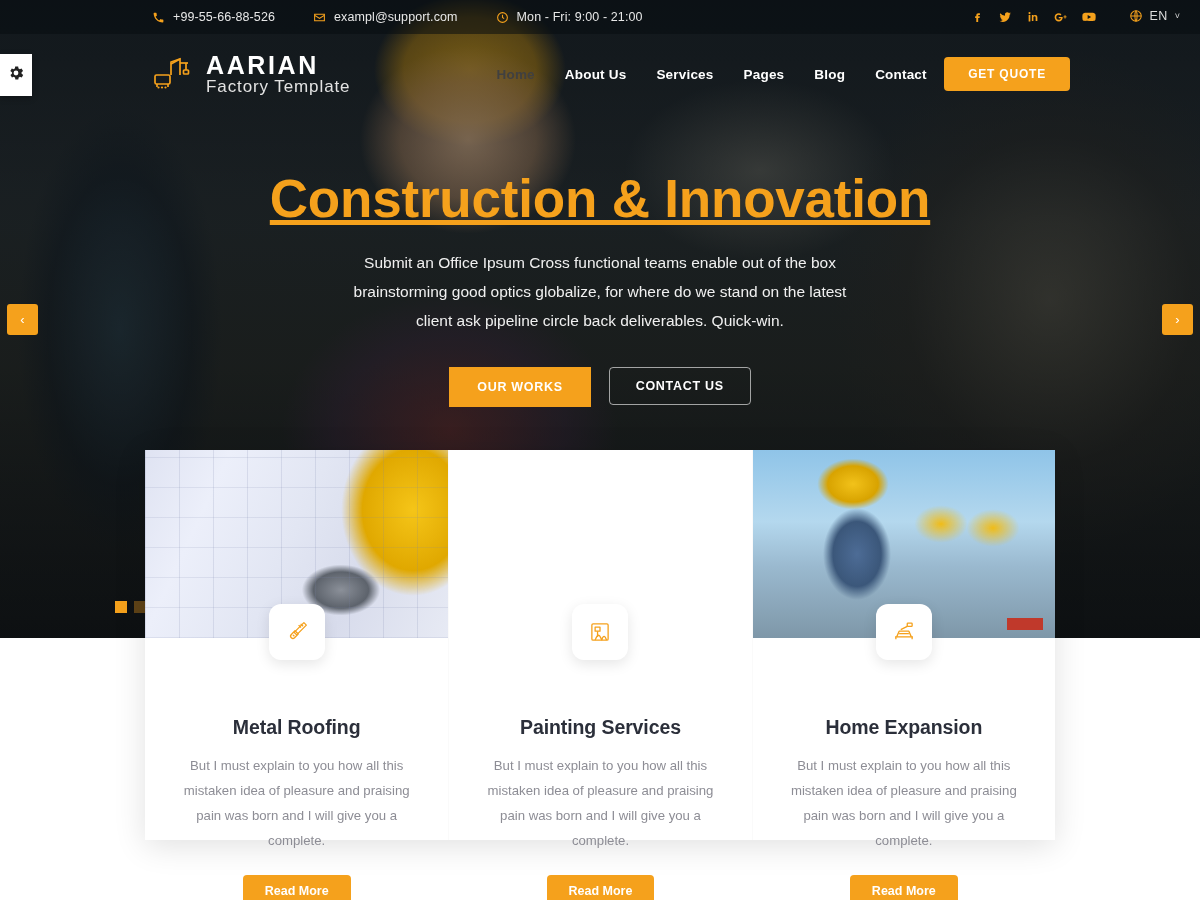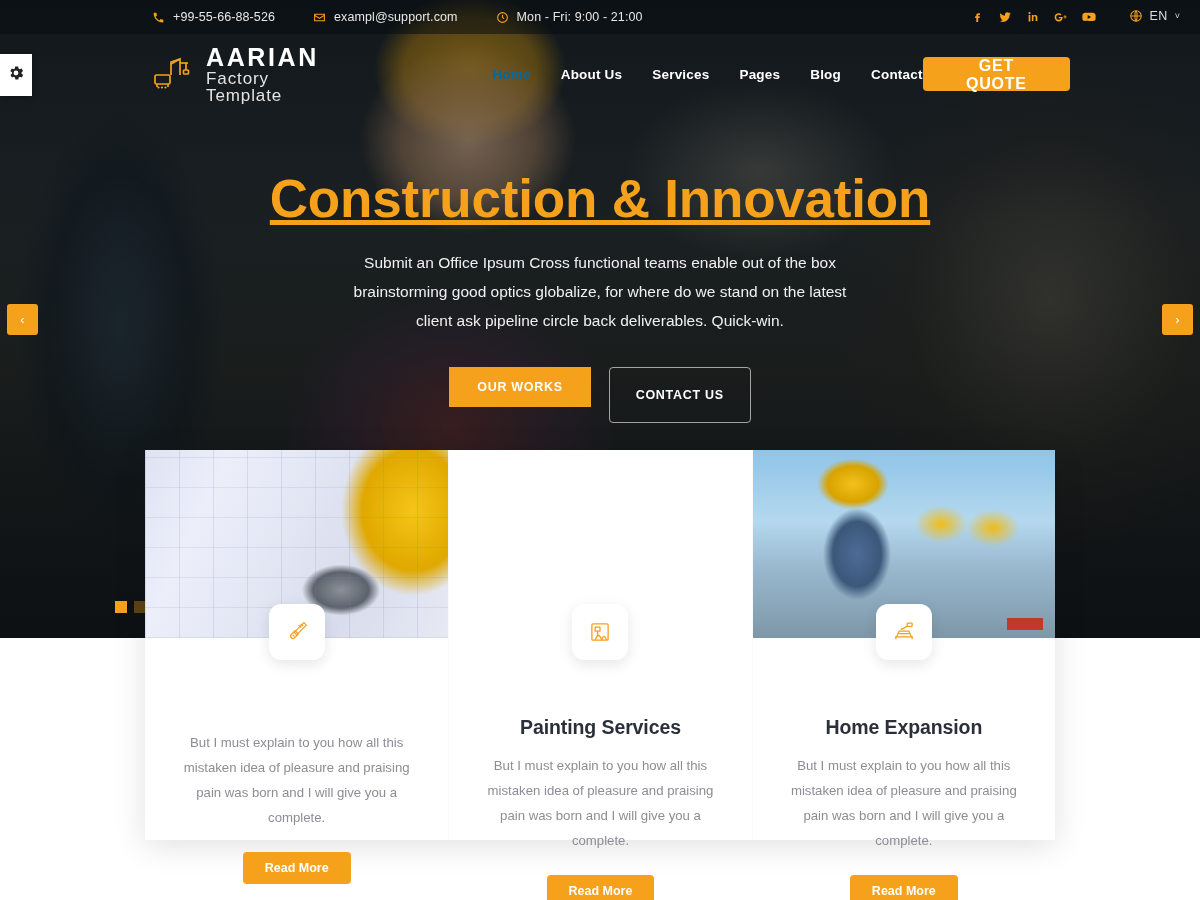--- a/index.html
+++ b/index.html
@@ -79,25 +79,25 @@
     font-family:"Liberation Sans", sans-serif;
   }
   .logo-text .tag {
     color:#e3e3e3; font-size:17px; letter-spacing:.9px; margin-top:0; line-height:1;
   }
   .nav { display:flex; align-items:center; gap:30px; margin-left:146px; }
   .nav a {
     color:#fff; font-size:13.5px; font-weight:bold; text-decoration:none; letter-spacing:.2px;
     white-space:nowrap;
   }
-  .nav a.active { color:#0369a1; }
+  .nav a.active { color:#404040; }
   .quote-btn {
     margin-left:auto; margin-right:130px;
     background:#f5a11c; color:#fff; border:none;
-    font-size:16px; font-weight:bold; letter-spacing:.8px;
+    font-size:12px; font-weight:bold; letter-spacing:.8px;
     padding:0 24px; height:34px; border-radius:4px; cursor:pointer;
     font-family:"Liberation Sans", sans-serif;
   }
 
   
   .hero-content {
     position:absolute; left:0; top:0; width:1200px; z-index:6;
     text-align:center; padding-top:170px;
   }
   .hero-title {
@@ -108,21 +108,21 @@
     width:520px; margin-left:auto; margin-right:auto;
   }
   .hero-buttons { display:flex; justify-content:center; gap:18px; margin-top:32px; }
   .btn-solid {
     background:#f5a11c; color:#fff; border:none; border-radius:0;
     height:40px; padding:0 28px; font-size:12.5px; font-weight:bold; letter-spacing:.7px;
     cursor:pointer; font-family:"Liberation Sans", sans-serif;
   }
   .btn-outline {
     background:transparent; color:#fff; border:1px solid rgba(255,255,255,.6); border-radius:4px;
-    height:56px; padding:0 26px; font-size:12.5px; font-weight:bold; letter-spacing:.7px;
+    height:38px; padding:0 26px; font-size:12.5px; font-weight:bold; letter-spacing:.7px;
     cursor:pointer; font-family:"Liberation Sans", sans-serif;
   }
 
   
   .slider-arrow {
     position:absolute; top:304px; width:31px; height:31px; z-index:9;
     background:#f5a11c; border:none; border-radius:3px; cursor:pointer;
     display:flex; align-items:center; justify-content:center;
     color:#fff; font-size:13px;
   }
@@ -346,20 +346,21 @@
     <div class="card-photo photo-1"></div>
     <div class="card-icon-box">
       <svg width="26" height="26" viewBox="0 0 32 32" fill="none" stroke="#f5a11c" stroke-width="1.6" stroke-linejoin="round">
         <path d="M24.5 4.5l3 3-12 12-3-3z"></path>
         <path d="M13.5 14.5l4 4-4.5 4.5a2.8 2.8 0 1 1-4-4z"></path>
         <path d="M11 19.5l1.8 1.8"></path>
         <path d="M18 7.5l3 3M20.5 6l3 3"></path>
       </svg>
     </div>
     <div class="card-body">
+      <div class="card-title">Metal Roofing</div>
       <div class="card-text">But I must explain to you how all this mistaken idea of pleasure and praising pain was born and I will give you a complete.</div>
       <button class="read-more">Read More</button>
     </div>
   </div>
 
   <div class="card">
     <div class="card-photo photo-2"></div>
     <div class="card-icon-box">
       <svg width="26" height="26" viewBox="0 0 32 32" fill="none" stroke="#f5a11c" stroke-width="1.6" stroke-linejoin="round">
         <rect x="6" y="6" width="20" height="20" rx="1.5"></rect>

